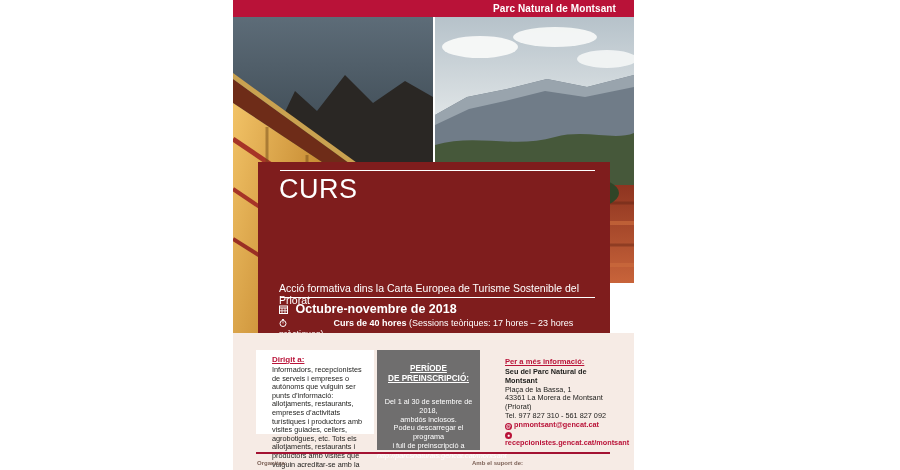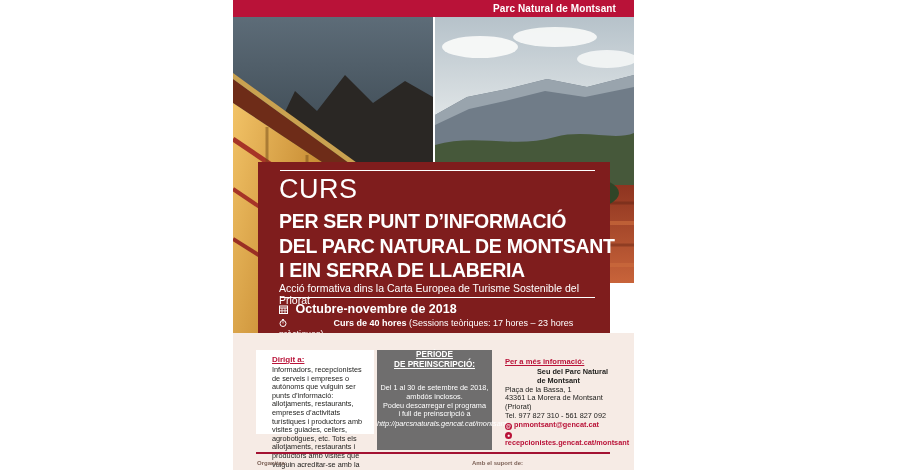--- a/index.html
+++ b/index.html
@@ -34,32 +34,32 @@
   .mini-icon { display:inline-block; vertical-align:-1px; margin-right:4px; }
 
   
   .pink { position:absolute; left:0; top:333px; width:401px; height:137px; background:#f6ebe5; }
 
   .gray-box { position:absolute; left:23px; top:17px; width:118px; height:84px;
               background:#ffffff; padding:5px 5px 0 16px; color:#1d1d1b; }
   .gray-box h3 { color:#b91238; font-size:8px; text-decoration:underline; margin-bottom:2px; }
   .gray-box p { font-size:7.3px; line-height:8.6px; }
 
-  .dark-box { position:absolute; left:144px; top:17px; width:115px; height:100px;
-              background:#6f6e6e; color:#fff; text-align:center; padding-top:0; }
+  .dark-box { position:absolute; left:144px; top:17px; width:103px; height:100px;
+              background:#6f6e6e; color:#fff; text-align:center; padding-top:14px; }
   .dark-box .h { font-size:8.2px; font-weight:bold; text-decoration:underline; line-height:10px; }
   .dark-box .l { font-size:7.3px; line-height:8.8px; }
   .dark-box .l1 { font-weight:normal; margin-top:14px; }
   .dark-box .url { font-style:italic; margin-top:1px; }
 
   .info-col { position:absolute; left:272px; top:24px; width:110px; color:#1d1d1b; }
   .info-col .h { color:#b91238; font-size:7.6px; font-weight:bold; text-decoration:underline;
                  margin-bottom:2px; }
   .info-col .l { font-size:7.3px; line-height:8.8px; }
-  .info-col .name { font-weight:bold;margin-left:32px; }
+  .info-col .name { font-weight:bold; }
   .info-col .link { color:#b91238; font-weight:bold; }
   .dot-icon { display:inline-block; width:7px; height:7px; border-radius:50%; background:#b91238;
               color:#fff; font-size:5px; line-height:7px; text-align:center; vertical-align:-1px;
               margin-right:2px; font-weight:bold; }
 
   .bottom-rule { position:absolute; left:23px; top:119px; width:354px; height:2px; background:#a31232; }
   .foot-label { position:absolute; top:127px; font-size:6px; font-weight:bold; color:#7d6257; }
   .foot-org { left:24px; } .foot-sup { left:239px; }
 </style>
 </head>
@@ -127,25 +127,20 @@
       <ellipse cx="150" cy="176" rx="34" ry="16" fill="#2f4527"></ellipse>
       <ellipse cx="120" cy="188" rx="16" ry="9" fill="#38512c"></ellipse>
       <ellipse cx="60" cy="200" rx="20" ry="7" fill="#b54a2a"></ellipse>
       <path d="M86,180 C92,204 78,232 88,266" stroke="#d8c7a8" stroke-width="4" fill="none"></path>
     </svg>
   </div>
 
   <div class="title-block">
     <div class="rule rule1"></div>
     <div class="kicker">CURS</div>
-    <div class="headline">
-      <div>PER SER PUNT D’INFORMACIÓ</div>
-      <div>DEL PARC NATURAL DE MONTSANT</div>
-      <div>I EIN SERRA DE LLABERIA</div>
-    </div>
     <div class="subtitle">Acció formativa dins la Carta Europea de Turisme Sostenible del Priorat</div>
     <div class="rule rule2"></div>
     <div class="daterow1">
       <span class="mini-icon"><svg width="9" height="9" viewBox="0 0 9 9">
             <rect x="0.5" y="1" width="8" height="7.5" fill="none" stroke="#fff" stroke-width="1"></rect>
             <line x1="0.5" y1="3" x2="8.5" y2="3" stroke="#fff" stroke-width="1"></line>
             <line x1="3" y1="3" x2="3" y2="8.5" stroke="#fff" stroke-width="0.8"></line>
             <line x1="6" y1="3" x2="6" y2="8.5" stroke="#fff" stroke-width="0.8"></line>
             <line x1="0.5" y1="5.8" x2="8.5" y2="5.8" stroke="#fff" stroke-width="0.8"></line>
           </svg></span>

